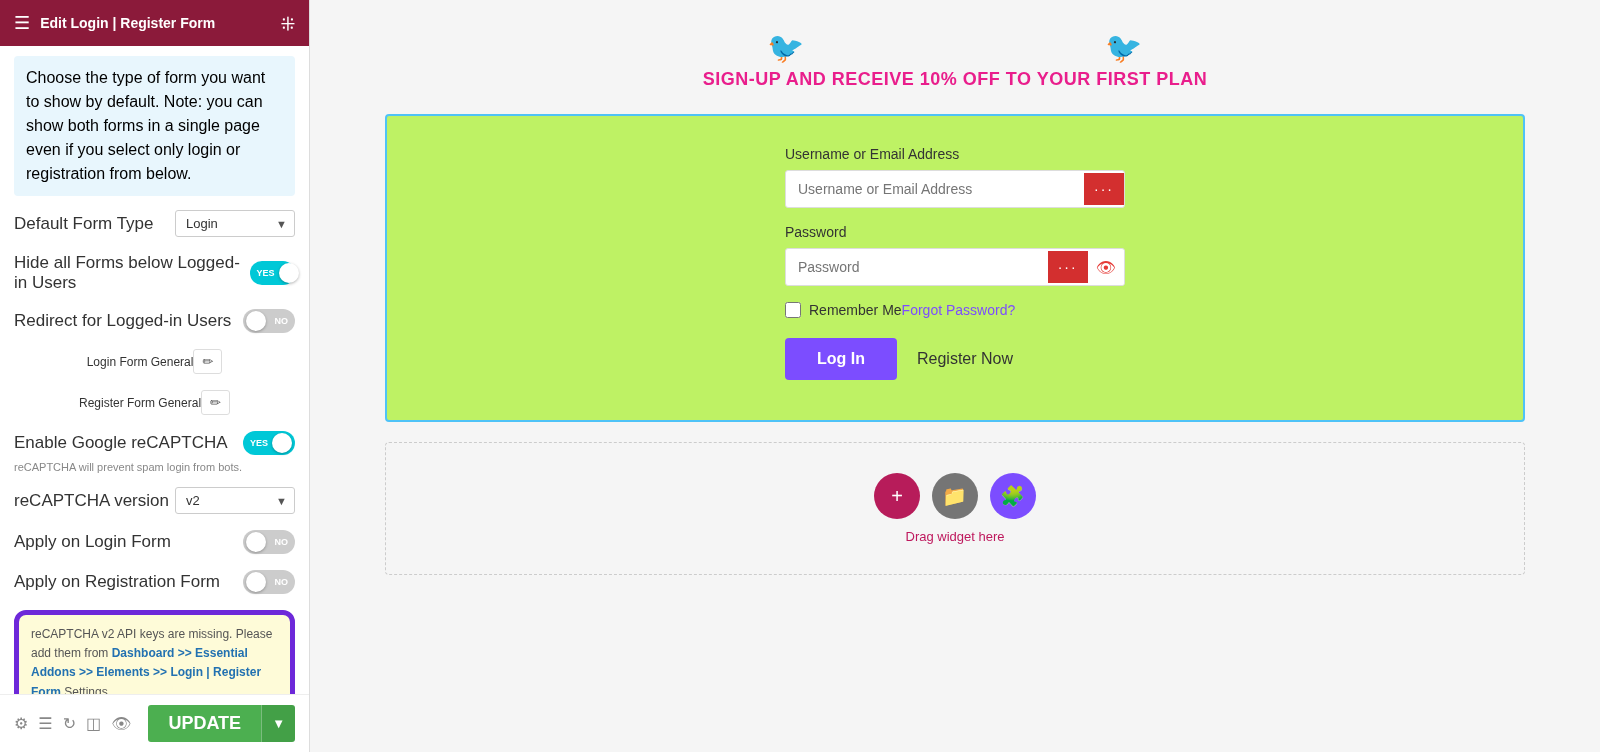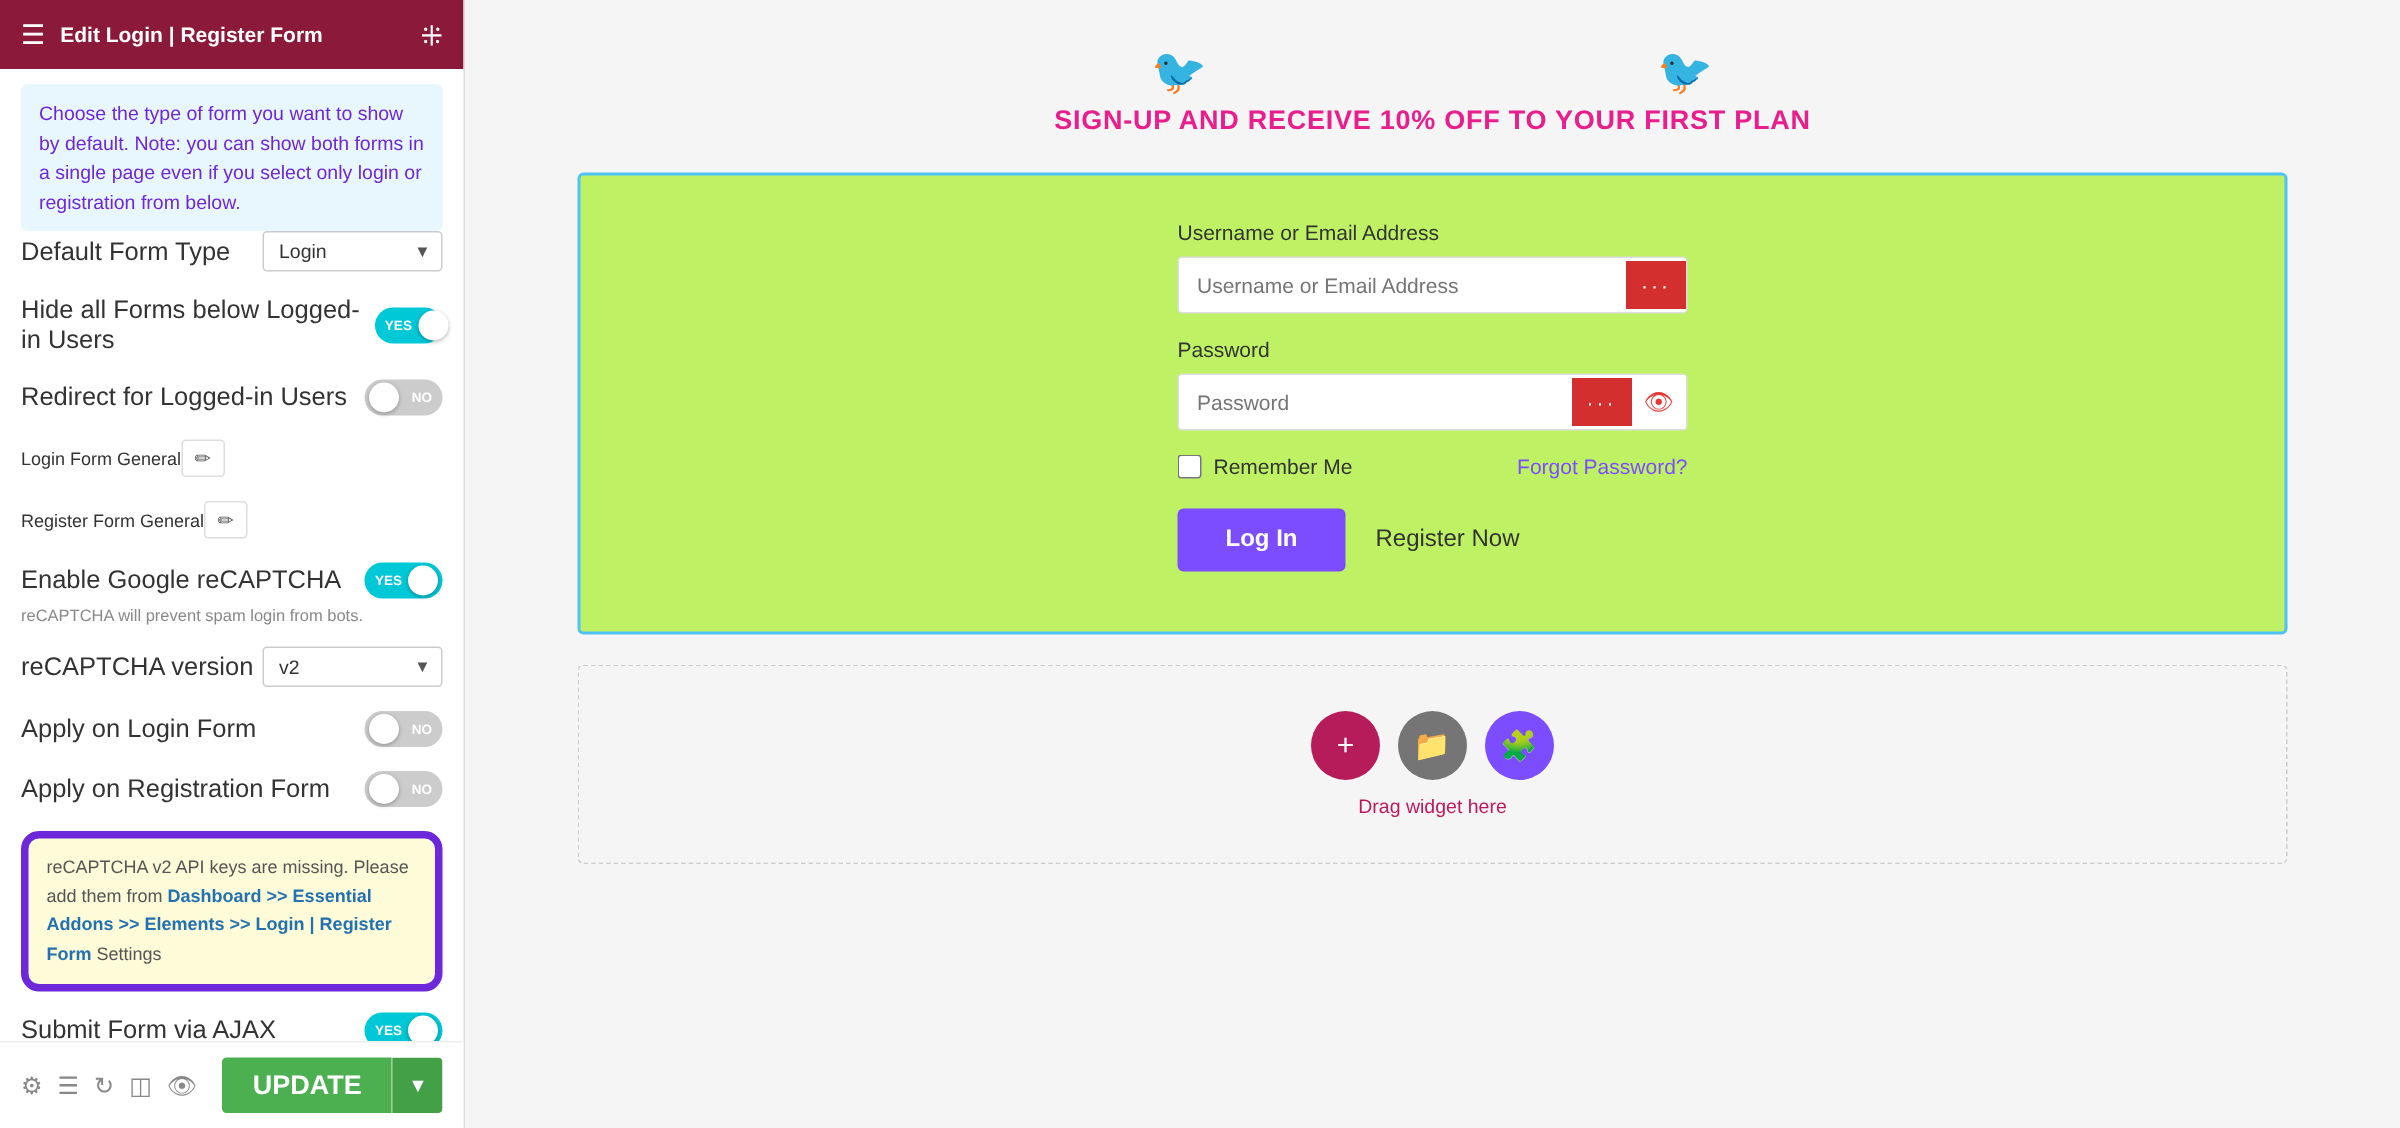--- a/index.html
+++ b/index.html
@@ -35,23 +35,24 @@
     .sidebar-body {
       flex: 1;
       overflow-y: auto;
       padding: 10px 14px 0;
     }
 
     .info-box {
       background: #e8f6fd;
       border-radius: 4px;
       padding: 10px 12px;
-      font-size: 13px;
-      color: #6d28d9;
+      font-size: 16px;
+      color: #000000;
       line-height: 1.5;
+      margin-bottom: 14px;
     }
 
     .form-row {
       display: flex;
       align-items: center;
       justify-content: space-between;
       margin-bottom: 16px;
     }
     .form-label { font-size: 17px; color: #333; }
 
@@ -101,21 +102,21 @@
       box-shadow: 0 1px 3px rgba(0,0,0,0.3);
       transition: left 0.2s;
     }
     .toggle.on .toggle-knob { left: 29px; }
     .toggle.off .toggle-knob { left: 3px; }
     .toggle.off .toggle-label-text { left: unset; right: 7px; }
 
     .section-row {
       display: flex;
       align-items: center;
-      justify-content: flex-start;
+      justify-content: center;
       margin-bottom: 16px;
     }
     .section-label { font-size: 12px; color: #333; }
     .edit-btn {
       background: none;
       border: 1px solid #ddd;
       border-radius: 3px;
       padding: 4px 8px;
       cursor: pointer;
       font-size: 13px;
@@ -248,21 +249,21 @@
       border: none;
       padding: 8px 8px;
       cursor: pointer;
       color: #e53935;
       font-size: 16px;
     }
 
     .form-options {
       display: flex;
       align-items: center;
-      justify-content: space-between;
+      justify-content: flex-start;
       margin-bottom: 20px;
     }
     .remember-me { display: flex; align-items: center; gap: 8px; font-size: 14px; color: #333; }
     .remember-me input[type=checkbox] { width: 16px; height: 16px; }
     .forgot-link { color: #7c4dff; font-size: 14px; text-decoration: none; }
 
     .form-actions { display: flex; align-items: center; gap: 20px; }
     .login-btn {
       background: #7c4dff;
       color: #fff;

